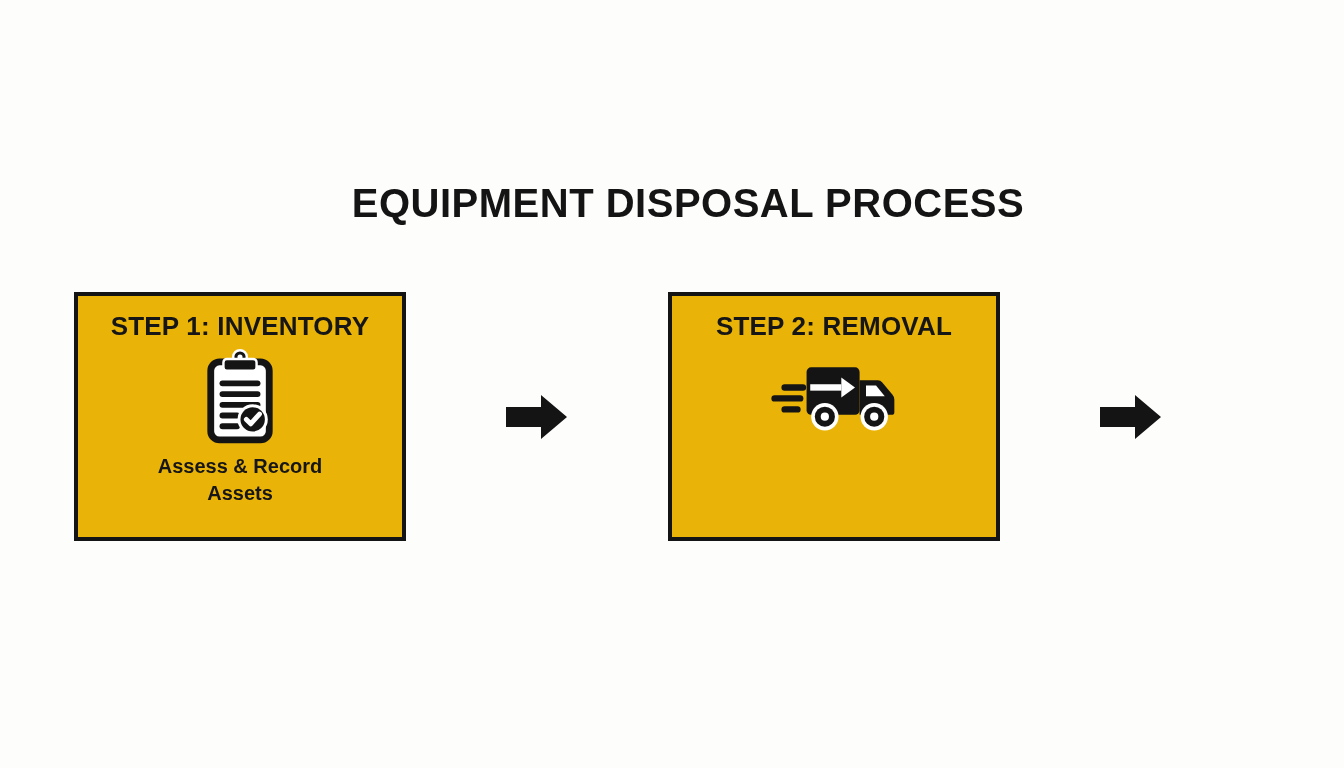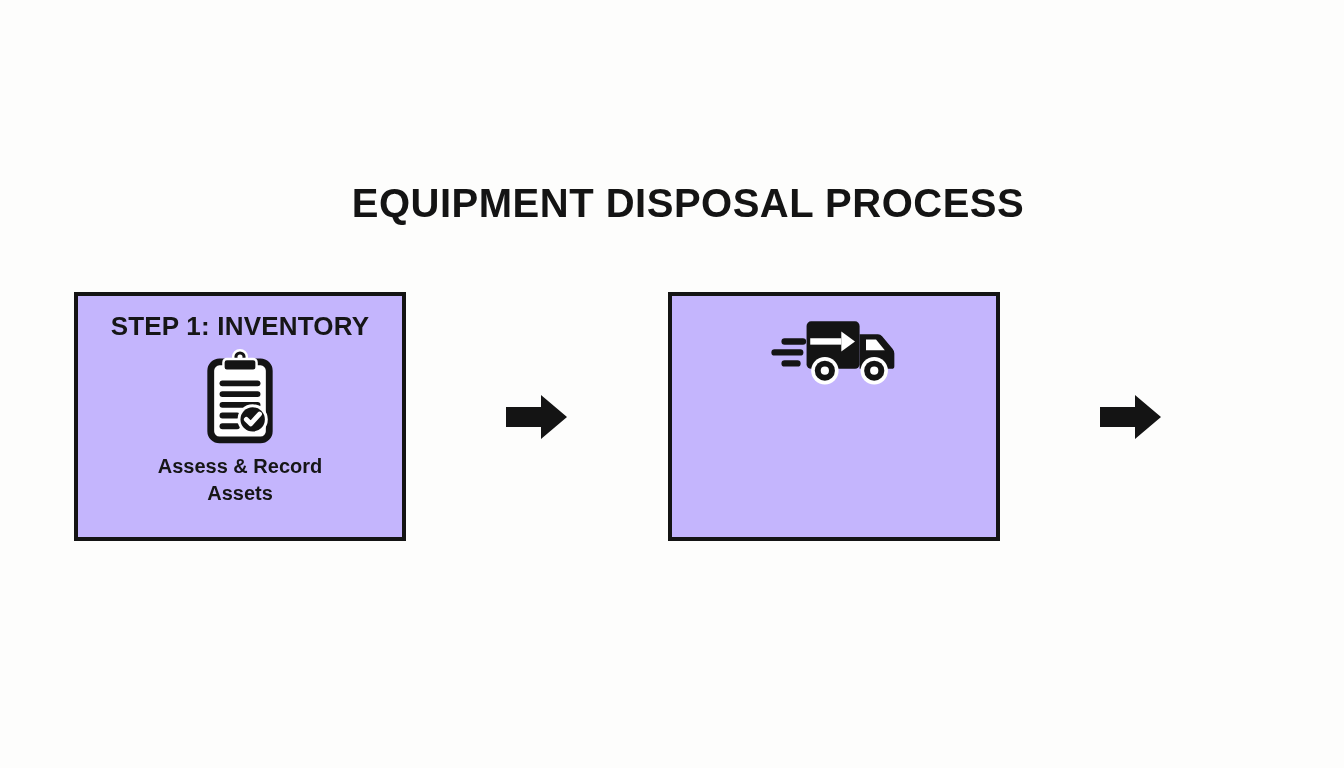--- a/index.html
+++ b/index.html
@@ -33,21 +33,21 @@
     top: 292px;
     width: 1188px;
     height: 249px;
     display: flex;
   }
   .step-box {
     width: 332px;
     height: 100%;
     box-sizing: border-box;
     border: 4px solid #141414;
-    background: #c4b5fd;
+    background: #eab308;
     display: flex;
     flex-direction: column;
     align-items: center;
   }
   .step-heading {
     margin: 15px 0 0 0;
     font-size: 26px;
     font-weight: 700;
     letter-spacing: 0.2px;
     white-space: nowrap;
@@ -108,20 +108,21 @@
 Assets</p>
     </section>
 
     <div class="connector">
       <svg width="62" height="46" viewBox="0 0 62 46">
         <polygon points="0,13 35,13 35,1 61,23 35,45 35,33 0,33" fill="#141414"></polygon>
       </svg>
     </div>
 
     <section class="step-box">
+      <h2 class="step-heading">STEP 2: REMOVAL</h2>
       <div class="icon-wrap">
         <svg width="128" height="75" viewBox="0 0 140 82">
           <g fill="#141414">
             <rect x="40" y="8" width="58" height="52" rx="5"></rect>
             <path d="M98 22 h20 a6 6 0 0 1 4.6 2.2 l11.4 13.8 a8 8 0 0 1 2 5.2 V57 a3 3 0 0 1 -3 3 H98 Z"></path>
           </g>
           <path d="M105 28 h11 l9.5 11.5 h-20.5 Z" fill="#ffffff"></path>
           <g stroke="#141414" stroke-width="7" stroke-linecap="round">
             <line x1="16" y1="30" x2="36" y2="30"></line>
             <line x1="5" y1="42" x2="33" y2="42"></line>

